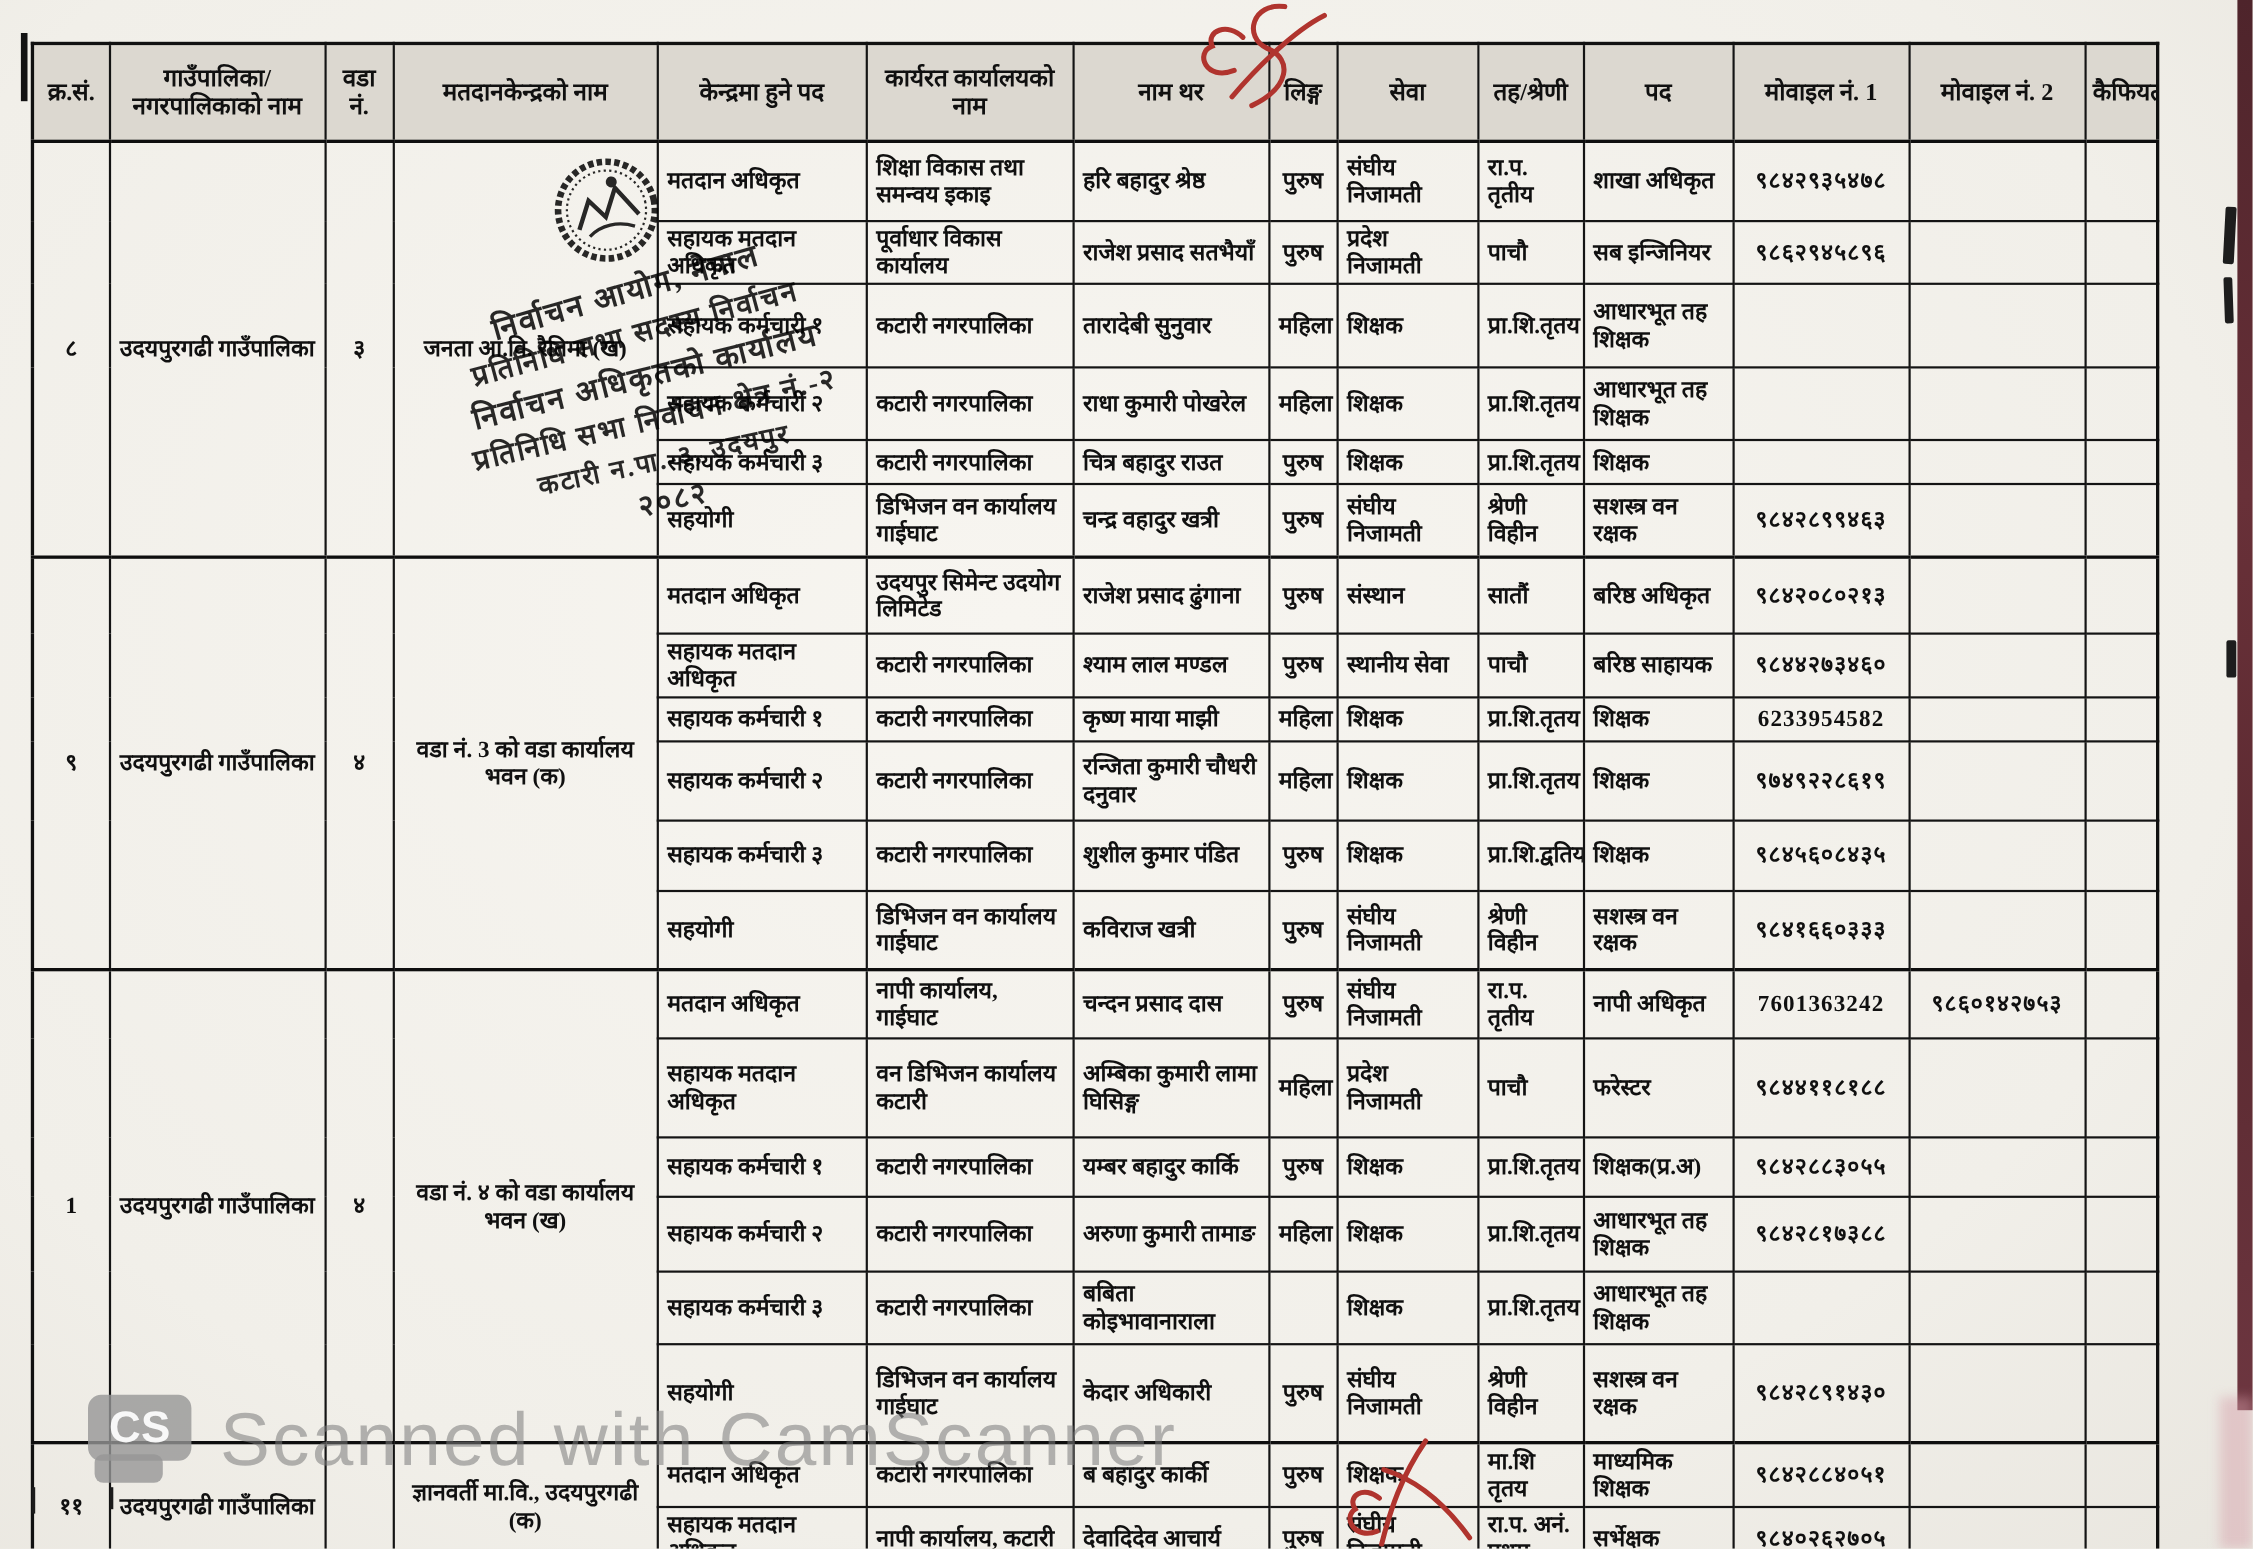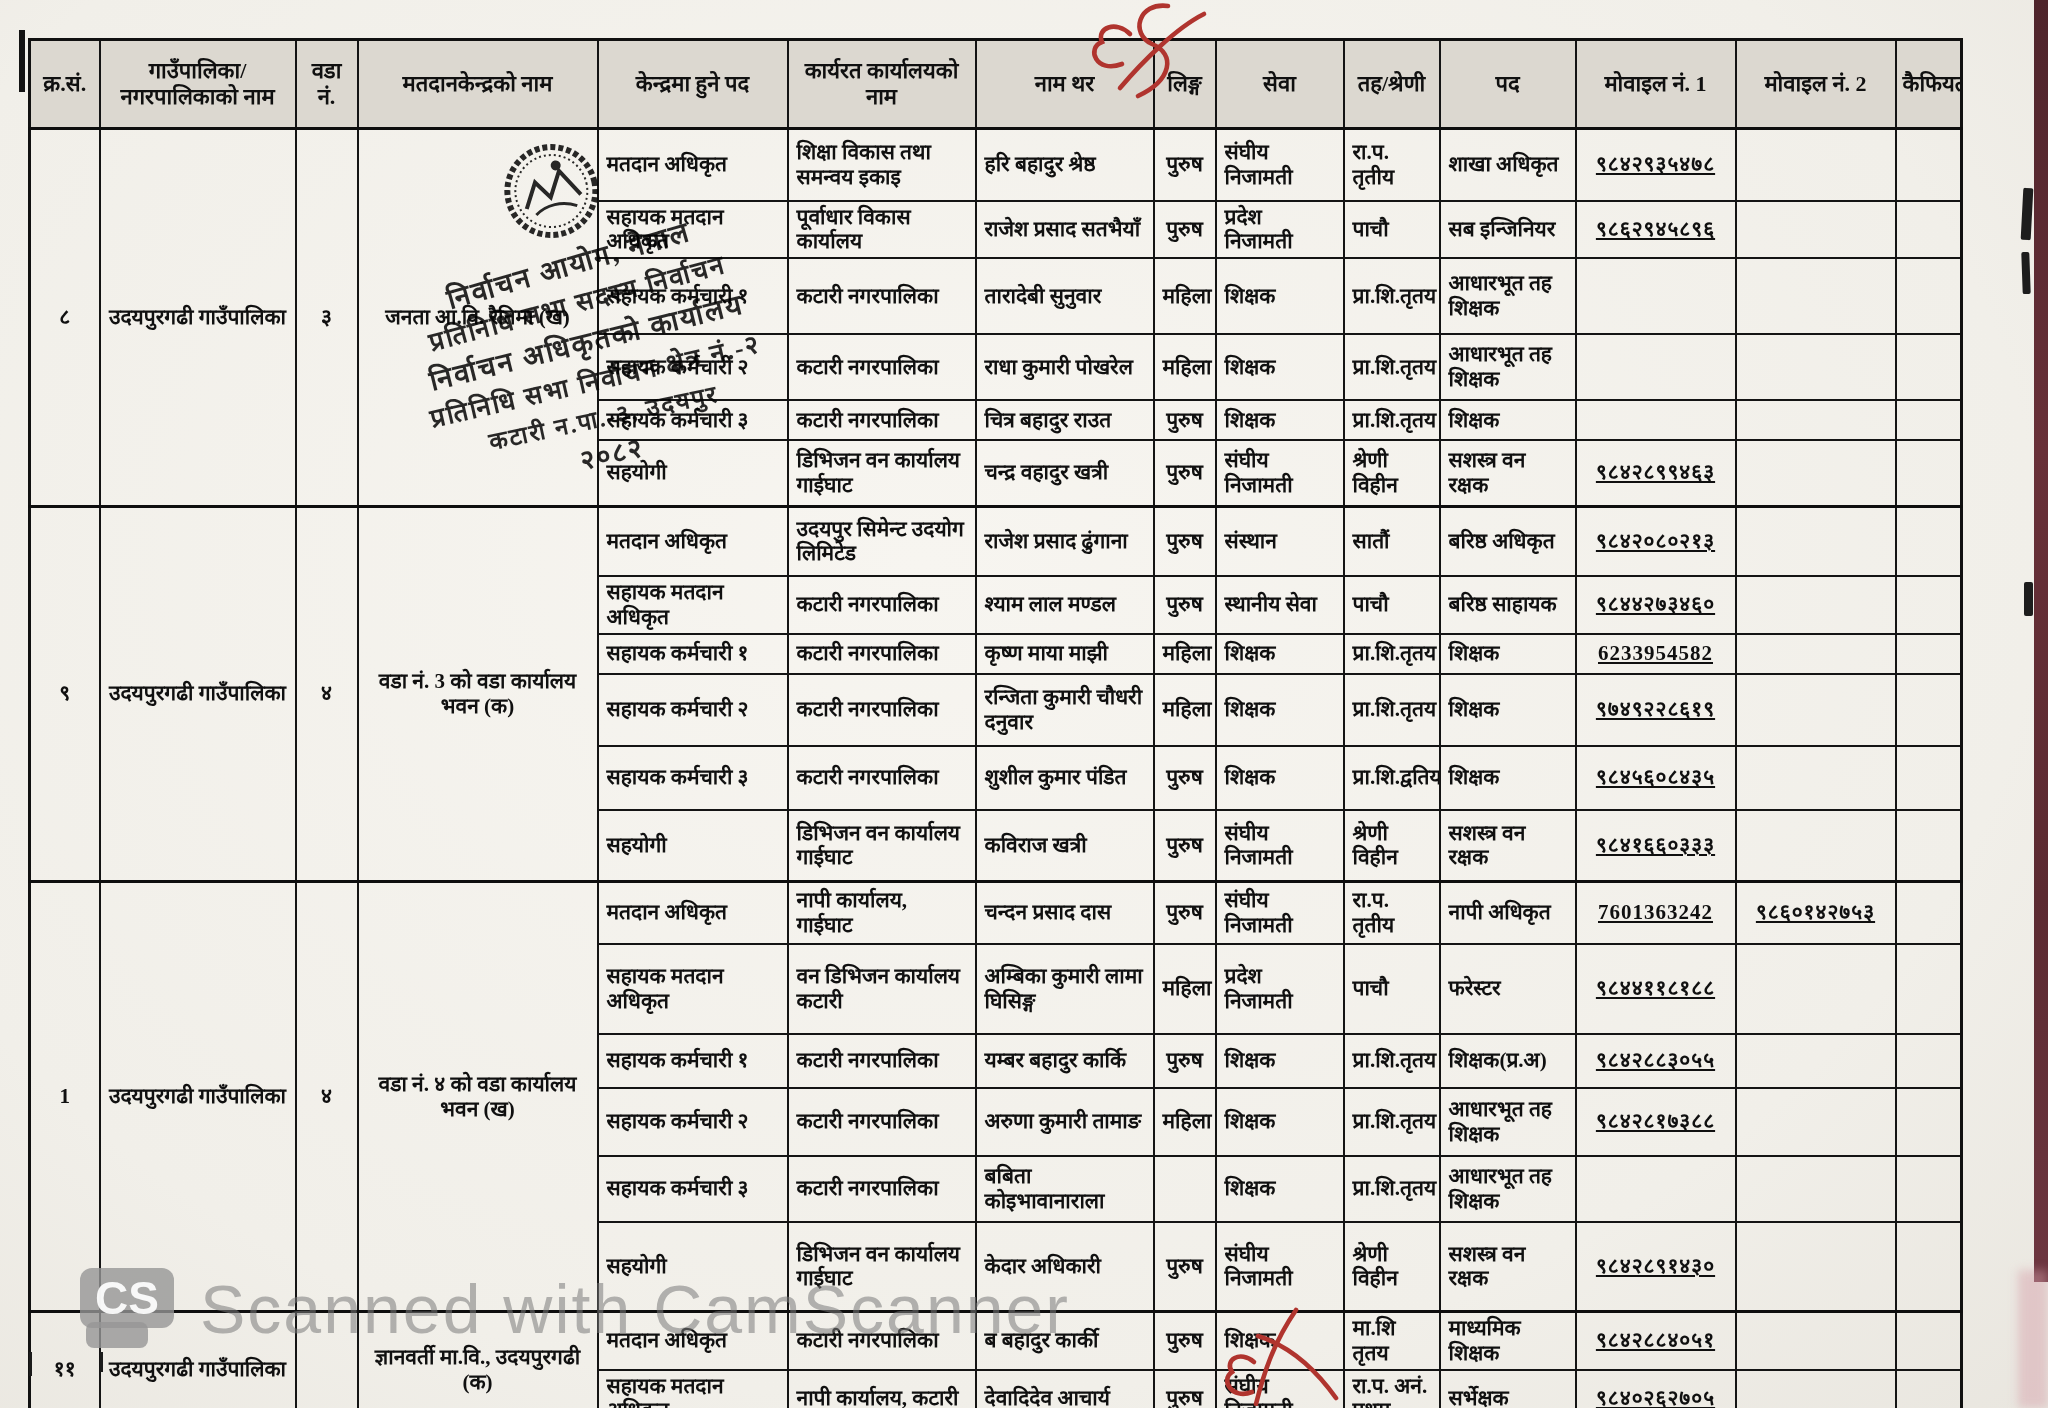--- a/index.html
+++ b/index.html
@@ -34,21 +34,21 @@
     background:#dcd8d0;
     text-align:center;
     font-size:22px;
     height:78px;
     padding:4px 6px;
   }
   table.roster{border:3px solid #111;}
   td.lead{vertical-align:top;text-align:center;padding-top:10px;}
   td.polling-center-cell{vertical-align:top;padding-top:10px;}
   td.f-gender,td.f-mobile1,td.f-mobile2{text-align:center;}
-  td.f-mobile1,td.f-mobile2{font-size:22px;letter-spacing:1px;text-decoration:underline;}
+  td.f-mobile1,td.f-mobile2{font-size:22px;letter-spacing:1px;}
   td.f-position,td.f-office,td.f-name,td.f-service,td.f-level,td.f-post{text-align:left;}
   tr.sec-start td{border-top:3.4px solid #0e0e0e;}
 
   
   .stamp{
     position:absolute;left:318px;top:138px;width:520px;
     transform:rotate(-13deg);
     text-align:center;color:#181818;
     z-index:4;pointer-events:none;opacity:.93;
     mix-blend-mode:multiply;
@@ -66,21 +66,21 @@
   
   .watermark{
     position:absolute;left:80px;top:1268px;z-index:6;pointer-events:none;
     display:flex;align-items:flex-start;
     font-family:"Liberation Sans","DejaVu Sans",sans-serif;
   }
   .cs-logo{
     width:94px;height:60px;border-radius:12px;
     background:rgba(150,150,150,.8);
     color:rgba(255,255,255,.92);
-    font-size:46px;font-weight:bold;
+    font-size:40px;font-weight:bold;
     display:flex;align-items:center;justify-content:center;
     position:relative;
   }
   .cs-logo::after{
     content:"";position:absolute;left:6px;top:54px;width:62px;height:26px;
     background:rgba(150,150,150,.8);border-radius:8px;
   }
   .wm-text{
     margin-left:26px;margin-top:2px;
     font-size:68px;font-weight:400;letter-spacing:2px;

